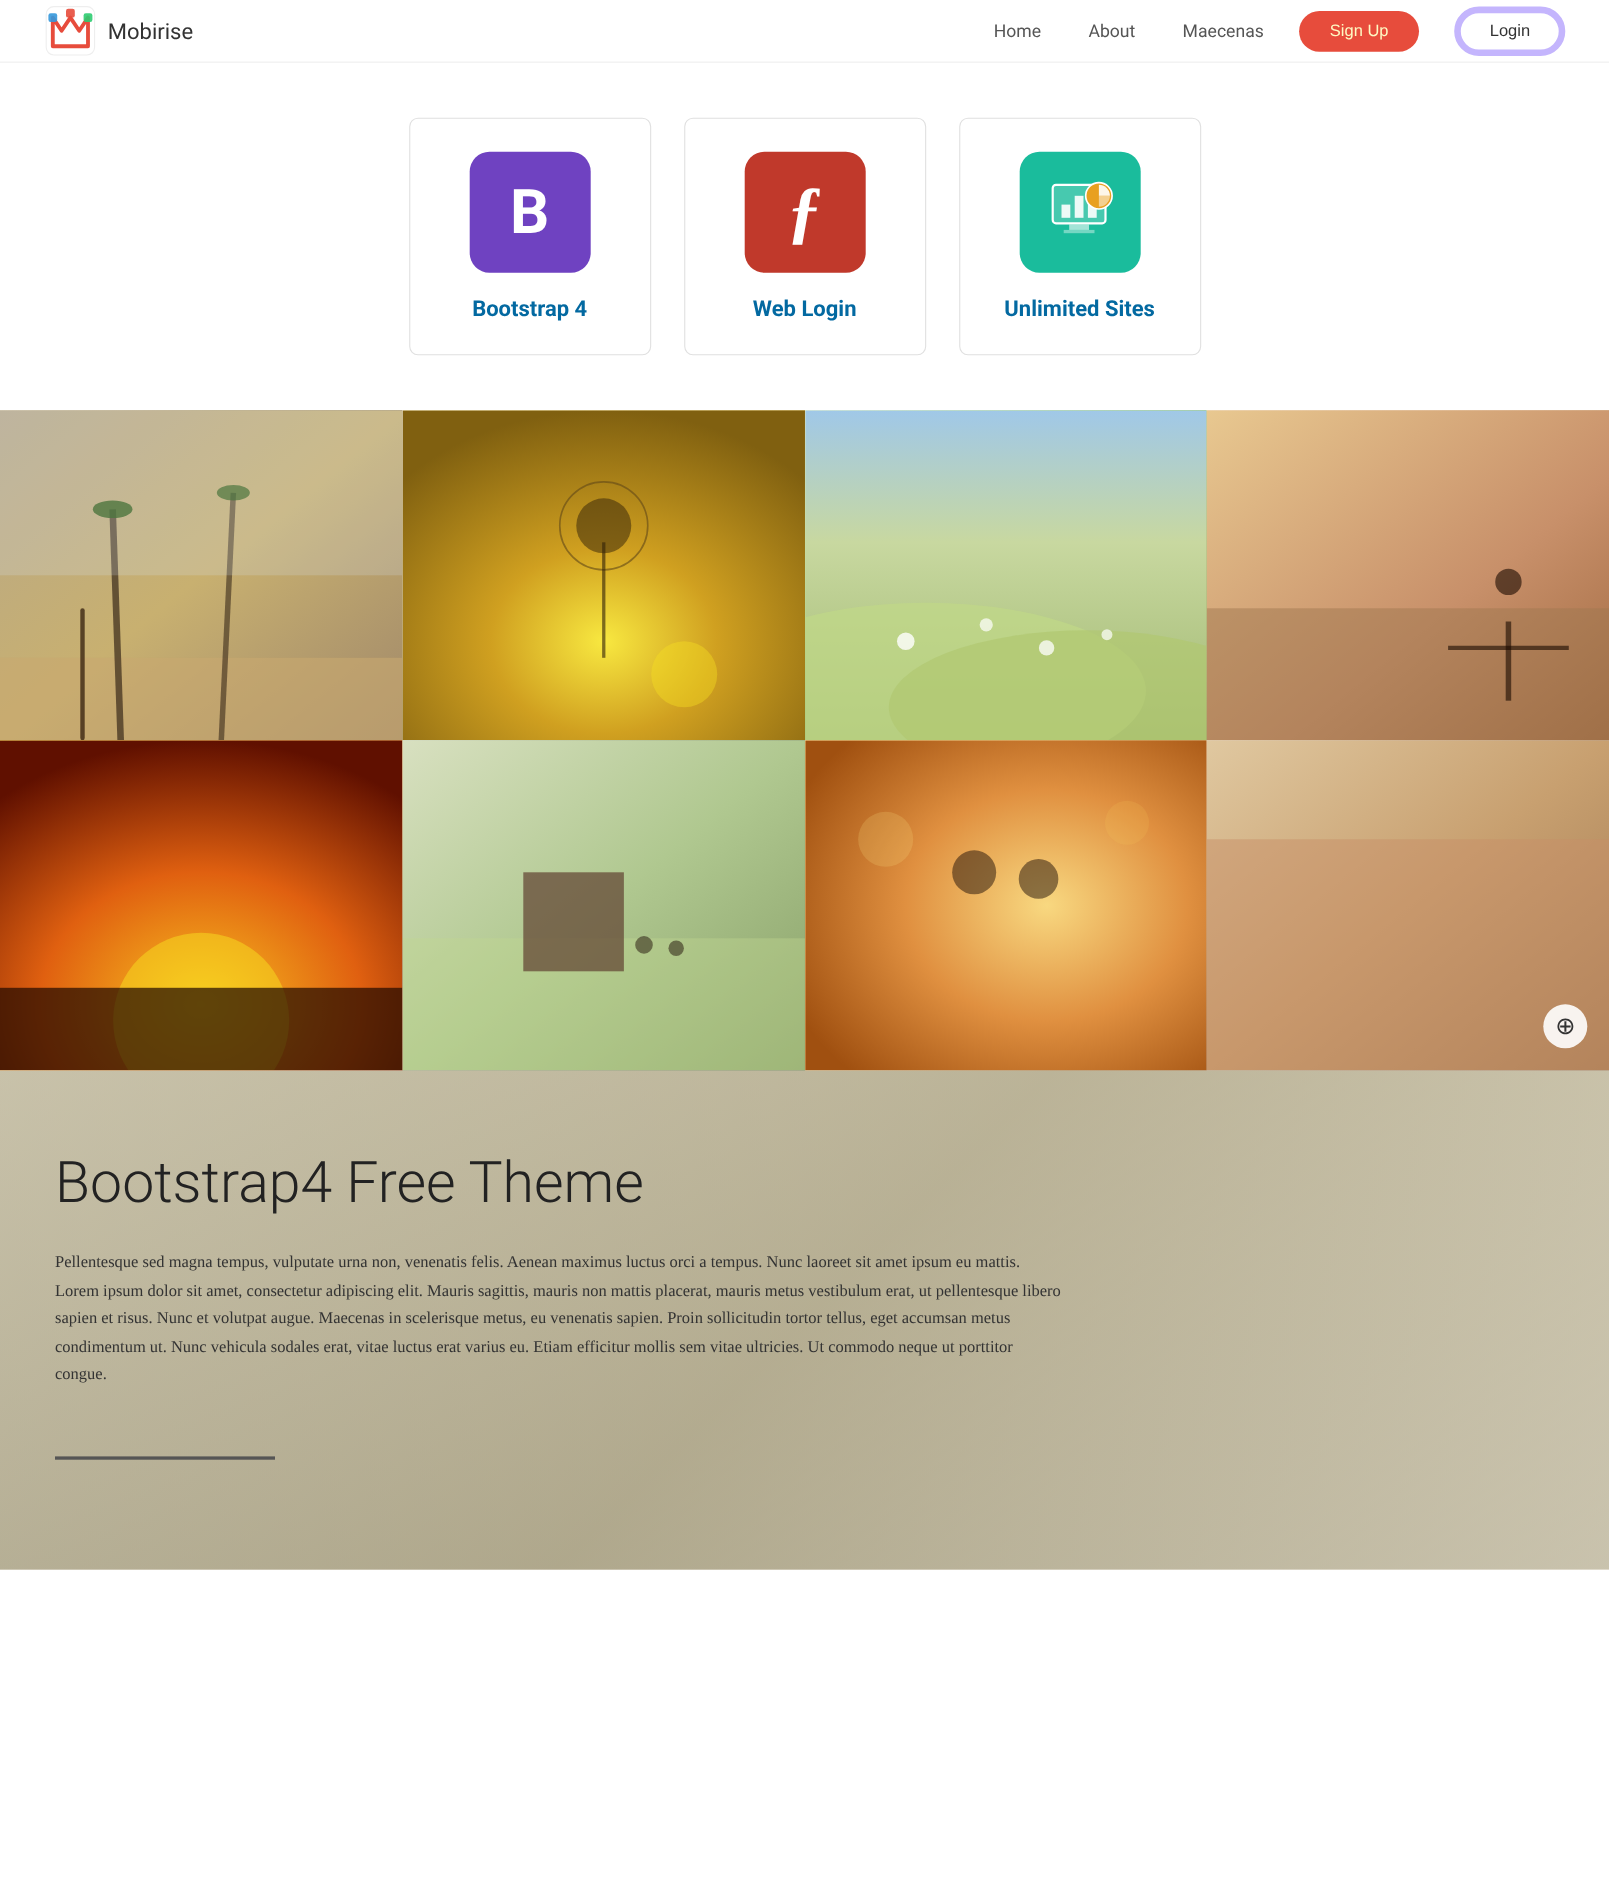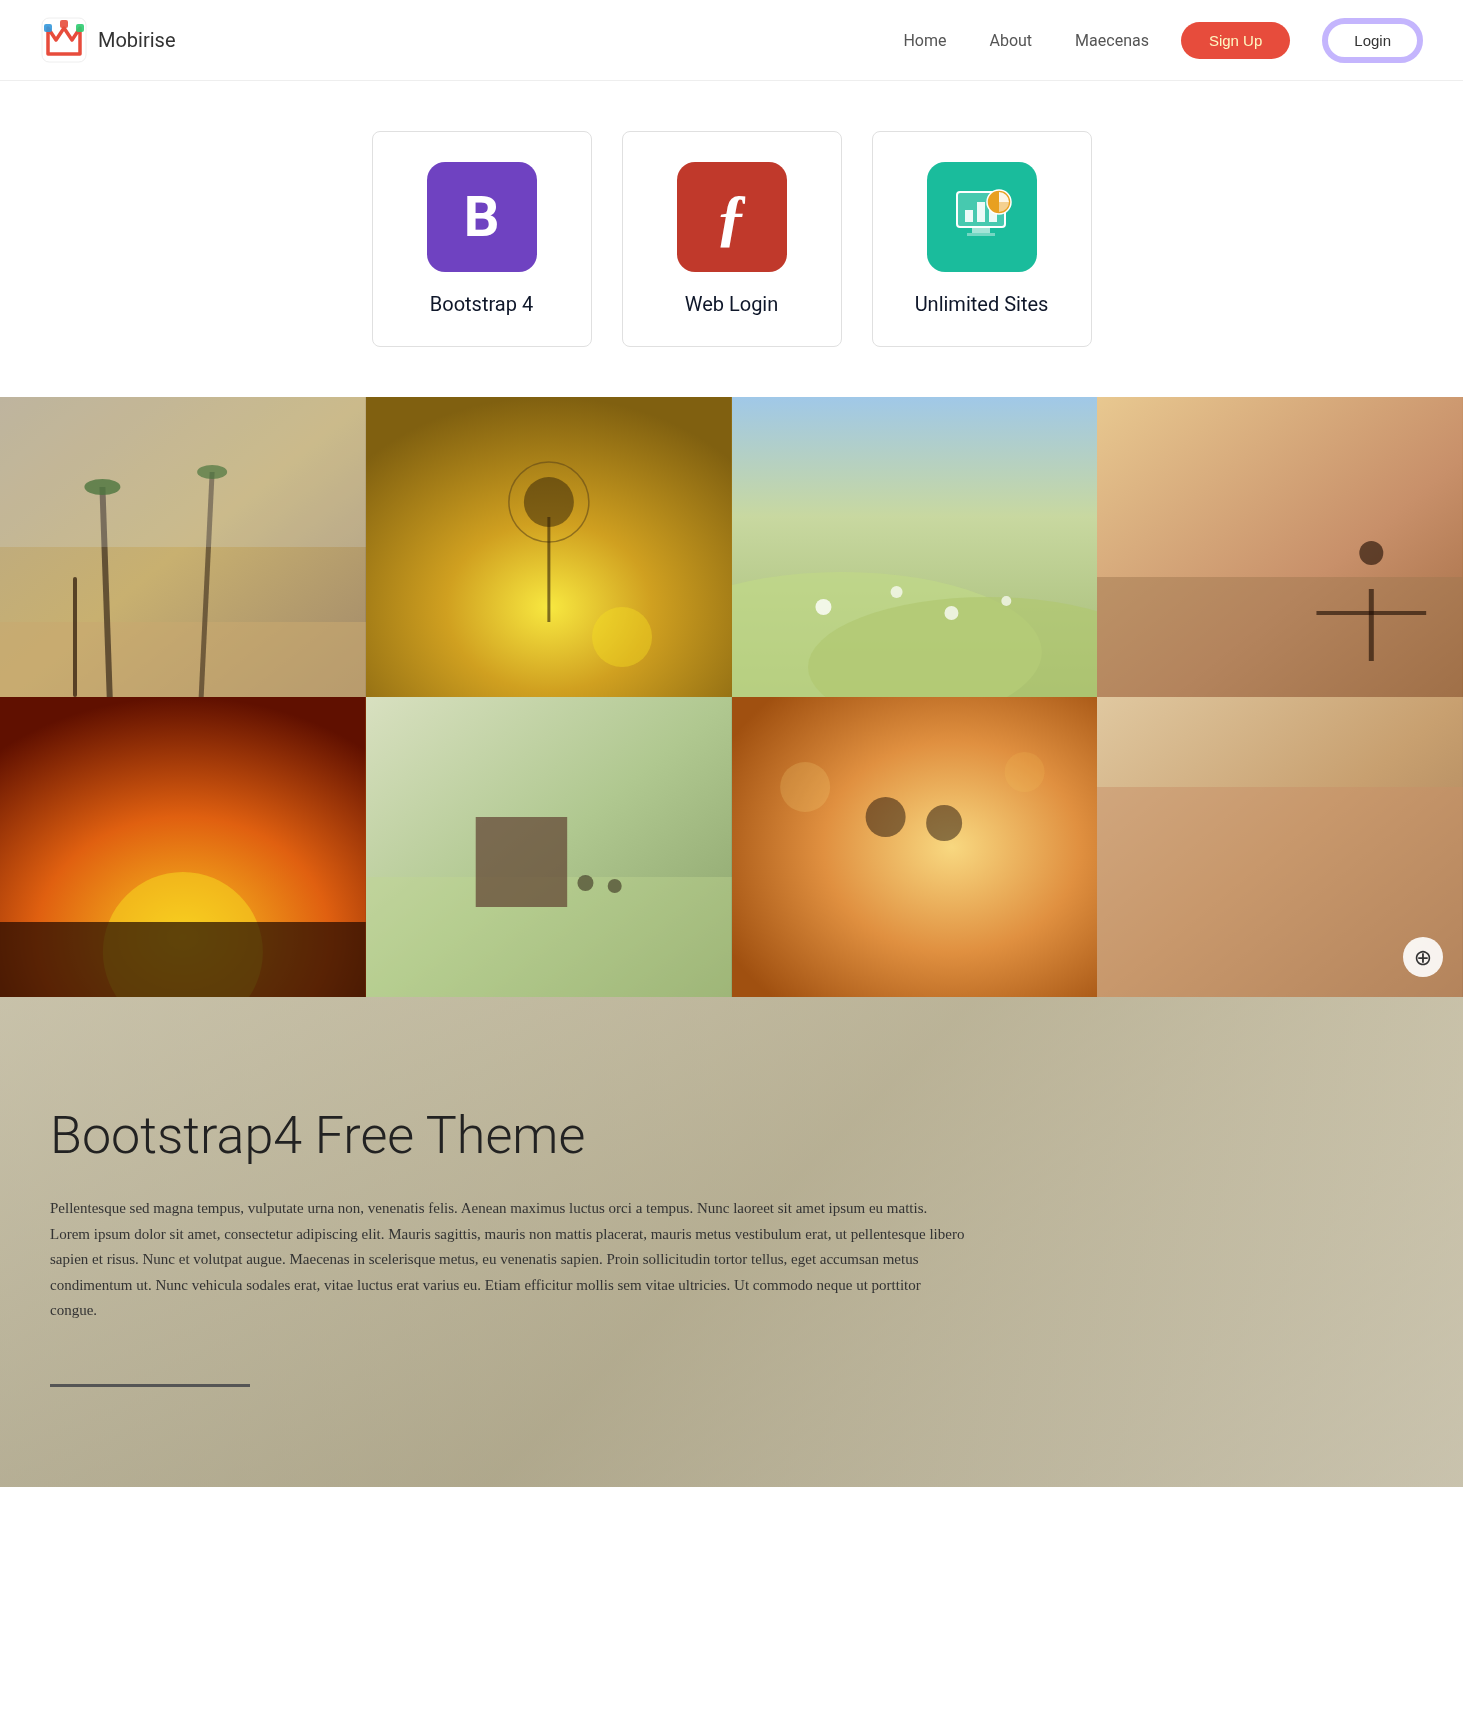--- a/index.html
+++ b/index.html
@@ -3,21 +3,21 @@
   <meta charset="utf-8">
   <style>
     * { margin: 0; padding: 0; box-sizing: border-box; }
     body { font-family: -apple-system, BlinkMacSystemFont, 'Segoe UI', Roboto, sans-serif; background: #fff; }
 
     
     .navbar {
       display: flex;
       align-items: center;
       justify-content: space-between;
-      padding: 16px 40px;
+      padding: 4px 40px;
       background: #fff;
       border-bottom: 1px solid #eee;
       position: sticky;
       top: 0;
       z-index: 100;
     }
     .navbar-brand {
       display: flex;
       align-items: center;
       gap: 10px;
@@ -97,22 +97,22 @@
     .icon-responsive {
       background: #f5f5f5;
       border: 1px solid #ddd;
       color: #555;
       font-size: 40px;
     }
     .icon-webfonts { background: #c0392b; }
     .icon-unlimited { background: #1abc9c; }
     .feature-label {
       font-size: 20px;
-      color: #0f172a;
-      font-weight: 400;
+      color: #0369a1;
+      font-weight: 700;
     }
 
     
     .gallery-section {
       display: grid;
       grid-template-columns: repeat(4, 1fr);
       grid-template-rows: auto auto;
       width: 100%;
     }
     .gallery-cell {
@@ -155,21 +155,21 @@
       justify-content: center;
       cursor: pointer;
       font-size: 20px;
       color: #333;
     }
 
     
     .content-section {
       background: linear-gradient(rgba(200,200,180,0.6), rgba(180,180,160,0.6)),
                   linear-gradient(135deg, #c8b89a 0%, #a8956e 50%, #e8d8c0 100%);
-      padding: 108px 50px 100px;
+      padding: 72px 50px 100px;
       min-height: 400px;
     }
     .content-title {
       font-size: 52px;
       font-weight: 300;
       color: #222;
       margin-bottom: 30px;
     }
     .content-text {
       font-size: 15px;

